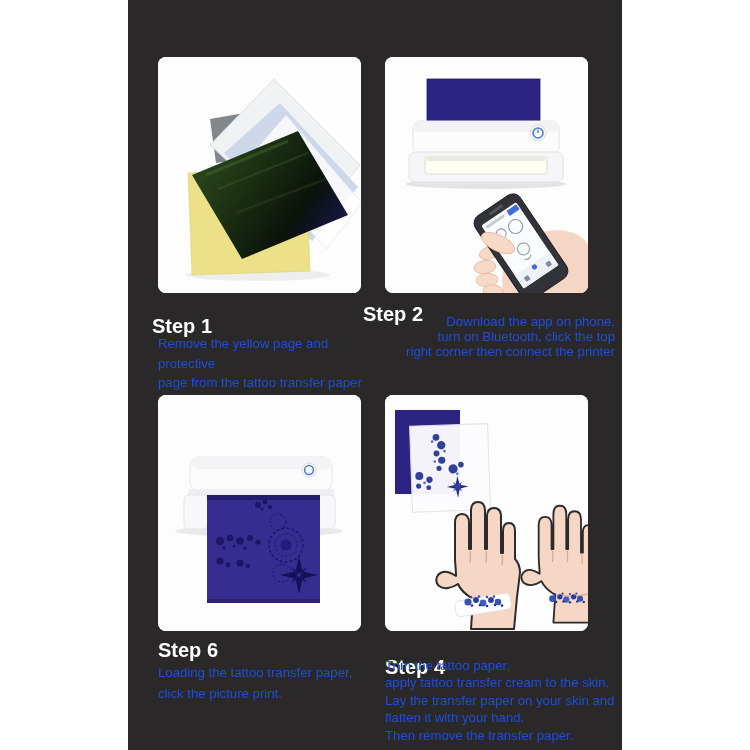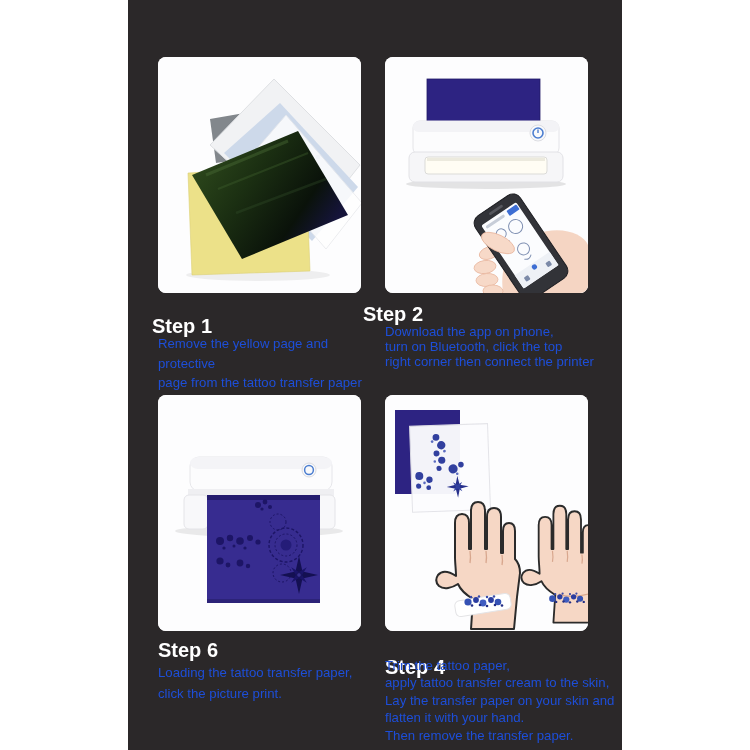--- a/index.html
+++ b/index.html
@@ -13,21 +13,21 @@
   .card svg{position:absolute;left:0;top:0;}
   .card1{left:158px;top:57px;}
   .card2{left:385px;top:57px;}
   .card3{left:158px;top:395px;}
   .card4{left:385px;top:395px;}
   .step-h{position:absolute;color:#ffffff;font-size:20px;font-weight:bold;}
   .h1{left:152px;top:303px;margin-top:12px;} .h2{left:363px;top:303px;text-align:center;}
   .h3{left:158px;top:639px;} .h4{left:385px;top:656px;}
   .desc{position:absolute;color:#1d4ed8;font-size:13.2px;white-space:pre-line;}
   .d1{left:158px;top:334px;line-height:19.5px;width:230px;}
-  .d2{left:385px;top:324px;line-height:15.2px;width:230px;}
+  .d2{left:385px;top:314px;line-height:15.2px;width:230px;text-align:right;}
   .d3{left:158px;top:662px;line-height:21px;width:230px;}
   .d4{left:385px;top:657px;line-height:17.4px;width:240px;}
 </style>
 </head>
 <body>
 
 <div class="stage">
   <div class="band"></div>
 
 

